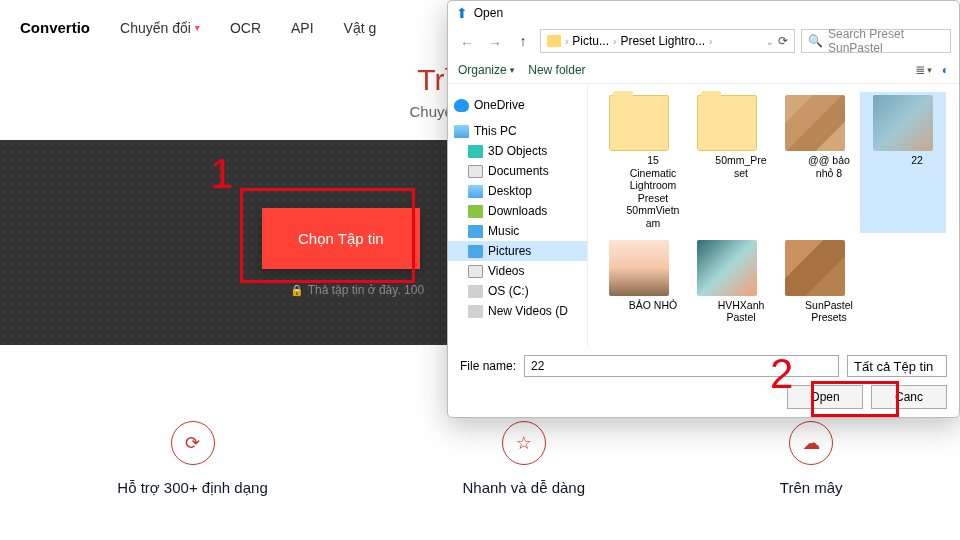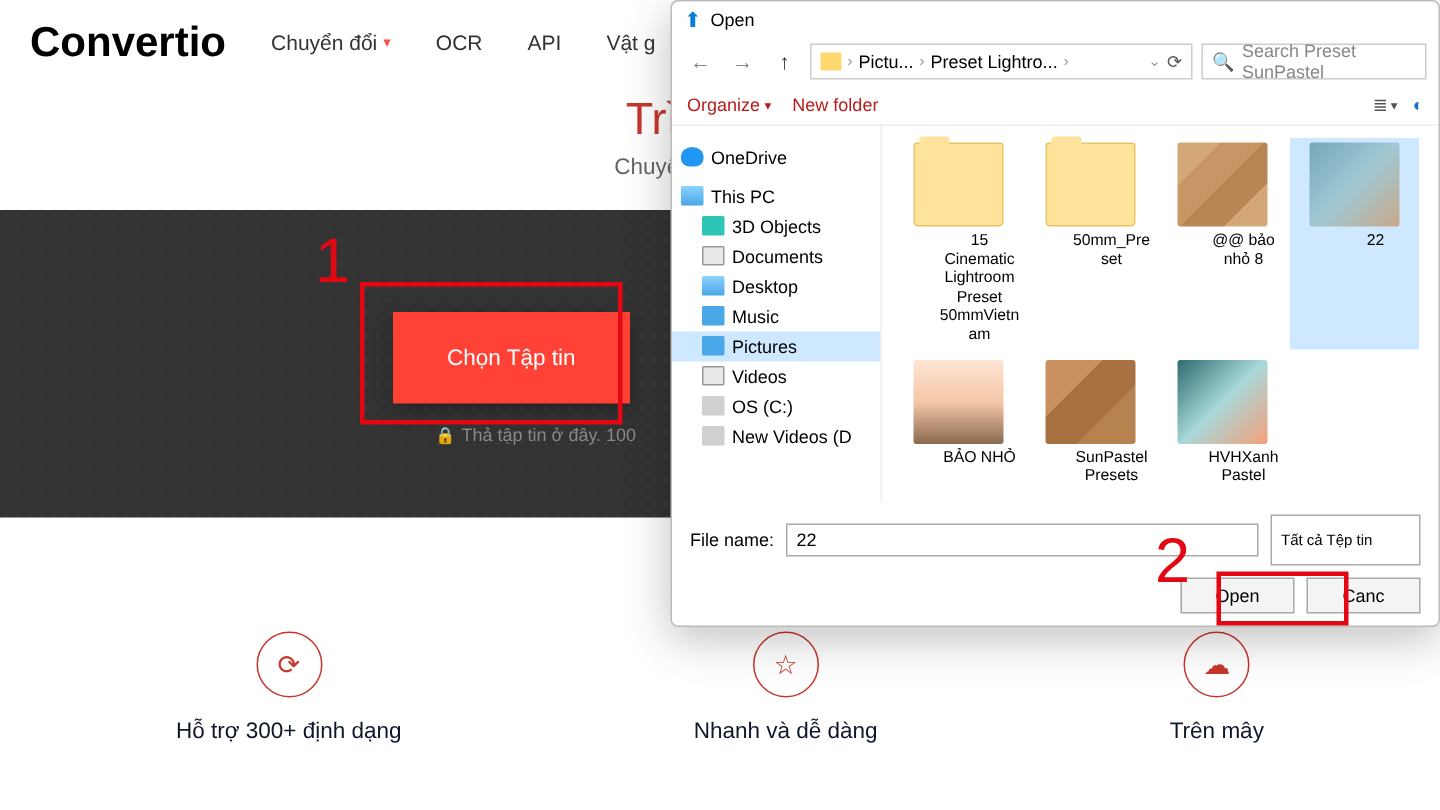--- a/index.html
+++ b/index.html
@@ -1,20 +1,20 @@
 <!DOCTYPE html>
 <html><head>
 <meta charset="utf-8">
 <style>
 * { box-sizing: border-box; margin: 0; padding: 0; font-family: 'Segoe UI', Arial, sans-serif; }
 body { width: 960px; height: 540px; overflow: hidden; background: #fff; position: relative; }
 
 
 .nav { display: flex; align-items: center; height: 55px; padding: 0 20px; gap: 30px; }
-.logo { font-size: 28px; font-weight: 700; text-align: center; }
+.logo { font-size: 15px; font-weight: 700; text-align: center; }
 .nav-item { font-size: 14px; color: #333; display: flex; align-items: center; gap: 4px; cursor: pointer; }
 .nav-item.active-red .chev { color: #ff4d4d; }
 .chev { font-size: 10px; }
 
 
 .hero-title { font-size: 30px; color: #c7362c; text-align: center; margin-top: 8px; font-weight: 400; }
 .hero-sub { font-size: 15px; color: #666; text-align: center; margin-top: 6px; }
 
 .drop { background: #333; background-image: radial-gradient(rgba(255,255,255,.06) 1px, transparent 1px); background-size: 8px 8px; height: 205px; margin-top: 20px; position: relative; }
 .choose-btn { position: absolute; left: 262px; top: 68px; background: #ff4136; color: #fff; padding: 22px 36px; font-size: 15px; border: none; cursor: pointer; box-shadow: 0 4px 12px rgba(0,0,0,.3); }
@@ -35,27 +35,27 @@
 .dlg-title { display: flex; align-items: center; gap: 6px; padding: 4px 8px; font-size: 12px; }
 .dlg-title .arr { color: #0a7cd5; font-size: 14px; }
 .dlg-addr { display: flex; align-items: center; padding: 4px 8px; gap: 6px; }
 .nav-btn { width: 22px; height: 22px; display: flex; align-items: center; justify-content: center; font-size: 14px; color: #888; border-radius: 3px; }
 .nav-btn.avail { color: #333; }
 .addr-bar { flex: 1; border: 1px solid #ccc; height: 24px; display: flex; align-items: center; padding: 0 6px; font-size: 12px; gap: 4px; }
 .fold-ico { width: 14px; height: 12px; background: #ffd970; border-radius: 1px; }
 .crumb-sep { color: #999; font-size: 10px; }
 .search { width: 150px; border: 1px solid #ccc; height: 24px; display: flex; align-items: center; padding: 0 6px; font-size: 12px; color: #888; gap: 5px; }
 .tool { display: flex; align-items: center; padding: 6px 10px; font-size: 12px; gap: 14px; border-bottom: 1px solid #eee; }
-.tool .link { color: #b91c1c; cursor: pointer; display: flex; align-items: center; gap: 3px; }
+.tool .link { color: #14532d; cursor: pointer; display: flex; align-items: center; gap: 3px; }
 .tool-right { margin-left: auto; display: flex; gap: 10px; color: #555; }
 .view-btn { display: flex; align-items: center; gap: 2px; cursor: pointer; }
 
 .body { flex: 1; display: flex; overflow: hidden; }
 .tree { width: 140px; border-right: 1px solid #eee; padding: 5px 0; font-size: 12px; overflow: hidden; }
-.tree-item { display: flex; gap: 5px; padding: 3px 6px 3px 20px; cursor: pointer; white-space: nowrap; }
+.tree-item { display: flex; align-items: center; gap: 5px; padding: 3px 6px 3px 20px; cursor: pointer; white-space: nowrap; }
 .tree-item.sel { background: #cde8ff; }
 .tree-item.top { padding-left: 6px; margin-top: 6px; }
 .tico { width: 15px; height: 13px; background: #ffd970; border-radius: 1px; flex-shrink: 0; }
 .tico.cloud { background: #2196f3; border-radius: 50% 50% 40% 40%; }
 .tico.pc { background: linear-gradient(#8cd3ff,#4aa7e8); }
 .tico.obj { background: #2ec4b6; }
 .tico.doc { background: #e8e8e8; border: 1px solid #999; }
 .tico.dl { background: #89c540; }
 .tico.mus { background: #4aa7e8; }
 .tico.pic { background: #4aa7e8; }
@@ -72,21 +72,21 @@
 .thumb.img2 { background: linear-gradient(#fde4d4,#f5c7a8,#8a6a4f); }
 .thumb.img3 { background: linear-gradient(135deg,#2d6b6f,#a8d8d8,#f5a07a); }
 .thumb.img4 { background: linear-gradient(135deg,#c9915f 0 33%,#a77142 33% 66%,#b6824f 66%); }
 .thumb.sel4 { background: linear-gradient(135deg,#76a8ba,#a0c8d4,#c9a88a); }
 .fname { font-size: 10.5px; line-height: 1.2; word-break: break-word; margin-left: 28px; }
 
 .footer { padding: 8px 12px; font-size: 12px; }
 .fn-row { display: flex; align-items: center; gap: 8px; margin-bottom: 8px; }
 .fn-row label { white-space: nowrap; }
 .fn-input { flex: 1; border: 1px solid #aaa; height: 22px; padding: 0 6px; font-size: 12px; }
-.fn-filter { border: 1px solid #aaa; height: 34px; padding: 0 6px; width: 100px; font-size: 10px; white-space: nowrap; overflow: hidden; display: flex; align-items: center; }
+.fn-filter { border: 1px solid #aaa; height: 22px; padding: 0 6px; width: 100px; font-size: 13px; white-space: nowrap; overflow: hidden; display: flex; align-items: center; }
 .btn-row { display: flex; justify-content: flex-end; gap: 8px; }
 .dlg-btn { min-width: 76px; height: 24px; border: 1px solid #aaa; background: #f4f4f4; font-size: 12px; cursor: pointer; }
 
 .callout2 { position: absolute; left: 811px; top: 381px; width: 88px; height: 36px; border: 3px solid #e30613; pointer-events: none; z-index: 20; }
 .num2 { position: absolute; left: 770px; top: 350px; color: #e30613; font-size: 42px; z-index: 20; }
 </style>
 </head>
 <body>
 
 <div class="nav">
@@ -179,20 +179,24 @@
         </div>
       <div class="tree-item">
           <span class="tico doc"></span>
           <span>Documents</span>
         </div>
       <div class="tree-item">
           <span class="tico pc"></span>
           <span>Desktop</span>
         </div>
       <div class="tree-item">
+          <span class="tico dl"></span>
+          <span>Downloads</span>
+        </div>
+      <div class="tree-item">
           <span class="tico mus"></span>
           <span>Music</span>
         </div>
       <div class="tree-item sel">
           <span class="tico pic"></span>
           <span>Pictures</span>
         </div>
       <div class="tree-item">
           <span class="tico vid"></span>
           <span>Videos</span>
@@ -221,26 +225,26 @@
         </div>
       <div class="file sel">
           <div class="thumb sel4"></div>
           <div class="fname">22</div>
         </div>
       <div class="file">
           <div class="thumb img2"></div>
           <div class="fname">BẢO NHỎ</div>
         </div>
       <div class="file">
+          <div class="thumb img3"></div>
+          <div class="fname">HVHXanh Pastel</div>
+        </div>
+      <div class="file">
           <div class="thumb img4"></div>
           <div class="fname">SunPastel Presets</div>
-        </div>
-      <div class="file">
-          <div class="thumb img3"></div>
-          <div class="fname">HVHXanh Pastel</div>
         </div>
     </div>
   </div>
   <div class="footer">
     <div class="fn-row">
       <label>File name:</label>
       <input class="fn-input" value="22" style="">
       <div class="fn-filter">
           <span>Tất cả Tệp tin</span>
         </div>

